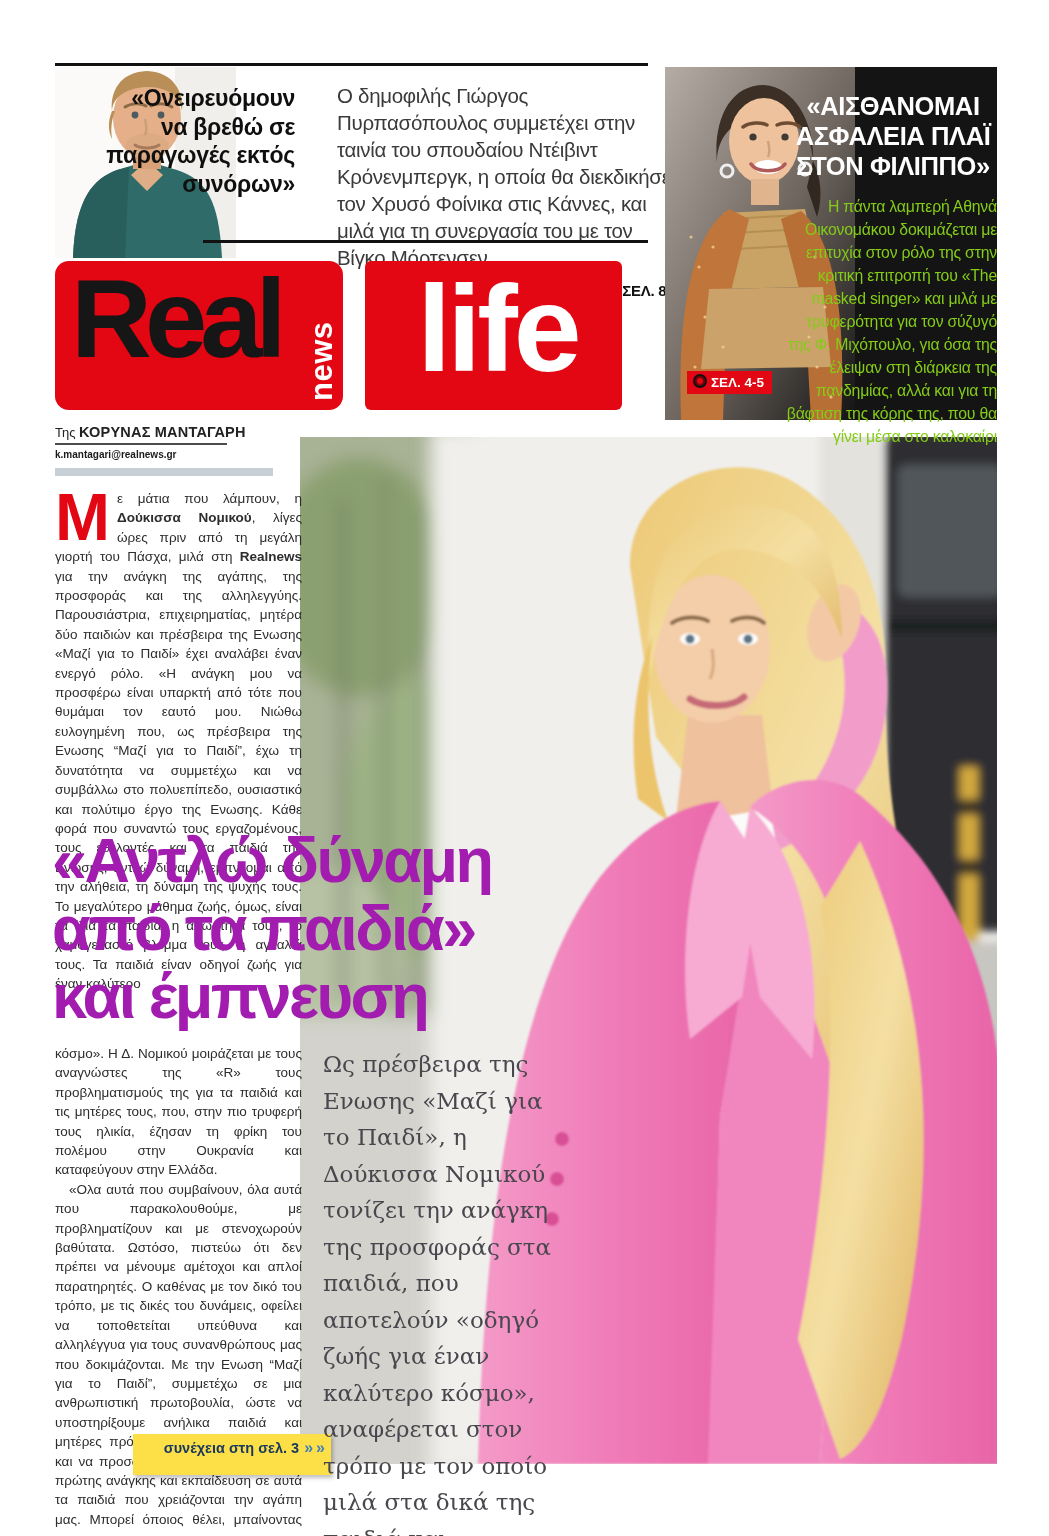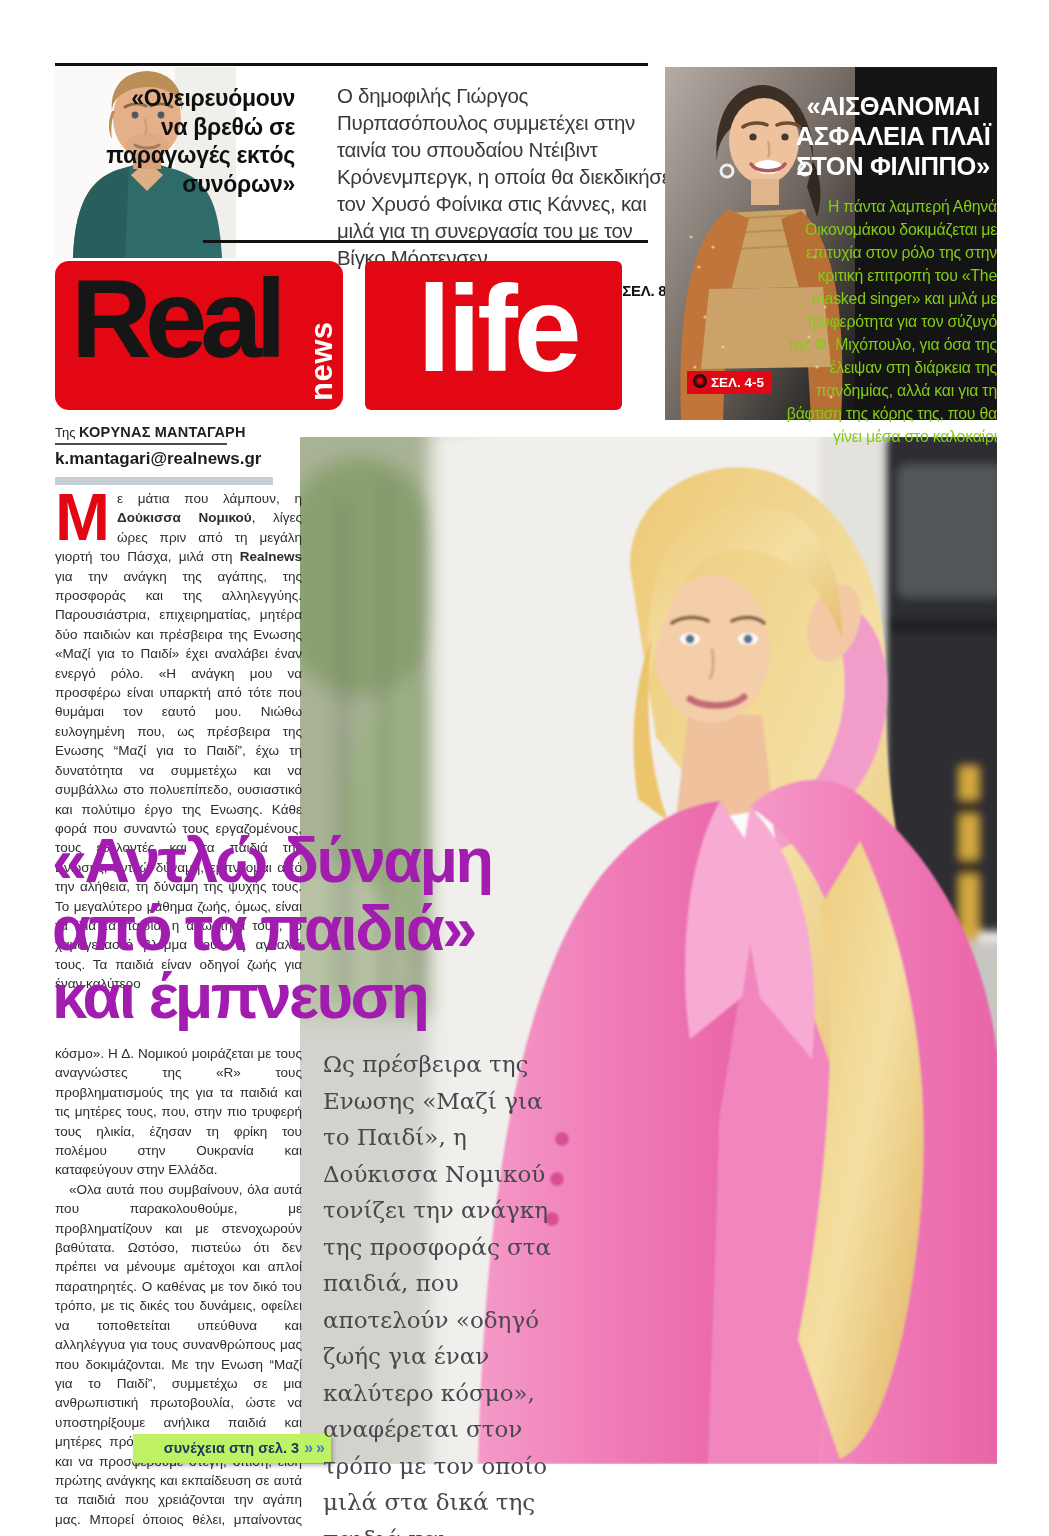--- a/index.html
+++ b/index.html
@@ -39,38 +39,38 @@
              writing-mode:vertical-rl;transform:rotate(180deg);letter-spacing:0.5px;line-height:1;}
   .life-box{position:absolute;left:365px;top:261px;width:249px;height:149px;background:#e30613;border-radius:6px;
             display:flex;align-items:center;justify-content:center;padding-left:8px;}
   .life-word{font-size:122px;font-weight:700;color:#fff;letter-spacing:-4px;margin-top:-14px;}
 
   
   .byline{position:absolute;left:55px;top:424px;width:230px;}
   .byline .who{font-size:13px;color:#222;}
   .byline .who b{font-size:14.5px;letter-spacing:0.2px;margin-top:32px;}
   .byline .sep{width:172px;border-bottom:2px solid #4d4d4d;margin:3px 0 4px 0;}
-  .byline .mail{font-size:17px;font-weight:700;color:#1b1b1b;}
+  .byline .mail{font-size:10px;font-weight:700;color:#1b1b1b;}
   .byline .bar{width:218px;height:8px;background:#c6cfd6;margin-top:8px;}
 
   
   .main-photo{position:absolute;left:300px;top:437px;width:709px;height:1027px;overflow:hidden;z-index:1;}
 
   
   .body-col{position:absolute;width:247px;font-size:13.5px;line-height:19.4px;color:#2d2d2d;
             text-align:justify;z-index:2;}
   .col1{left:55px;top:489px;height:334px;}
   .col2{left:55px;top:1044px;}
   .dropcap{float:left;font-size:66px;line-height:52px;font-weight:700;color:#e30613;padding:2px 7px 0 0;}
   .indent{ text-indent:14px; margin:0;}
   .p0{margin:0;}
   .headline-main{position:absolute;left:52px;top:826px;width:540px;z-index:4;
                  font-size:63px;line-height:68px;font-weight:700;color:#a21caf;letter-spacing:-2.5px;}
-  .continue{position:absolute;left:133px;top:1434px;width:182px;background:#bef264;z-index:3;
-            box-shadow:2px 3px 4px rgba(0,0,0,0.25);padding:5px 8px 6px 8px;text-align:right;
+  .continue{position:absolute;left:133px;top:1434px;width:182px;background:#fde047;z-index:3;
+            box-shadow:2px 3px 4px rgba(0,0,0,0.25);padding:5px 8px 18px 8px;text-align:right;
             font-size:14.5px;font-weight:700;color:#17375e;}
   .continue .arr{color:#3f7fbe;font-size:16px;letter-spacing:-2px;margin-left:5px;}
   .standfirst{position:absolute;left:323px;top:1046px;width:234px;z-index:3;
               font-family:"DejaVu Serif",serif;font-size:23px;line-height:36.5px;color:#47474d;}
 </style>
 </head>
 <body>
 
 <div class="page">
 

